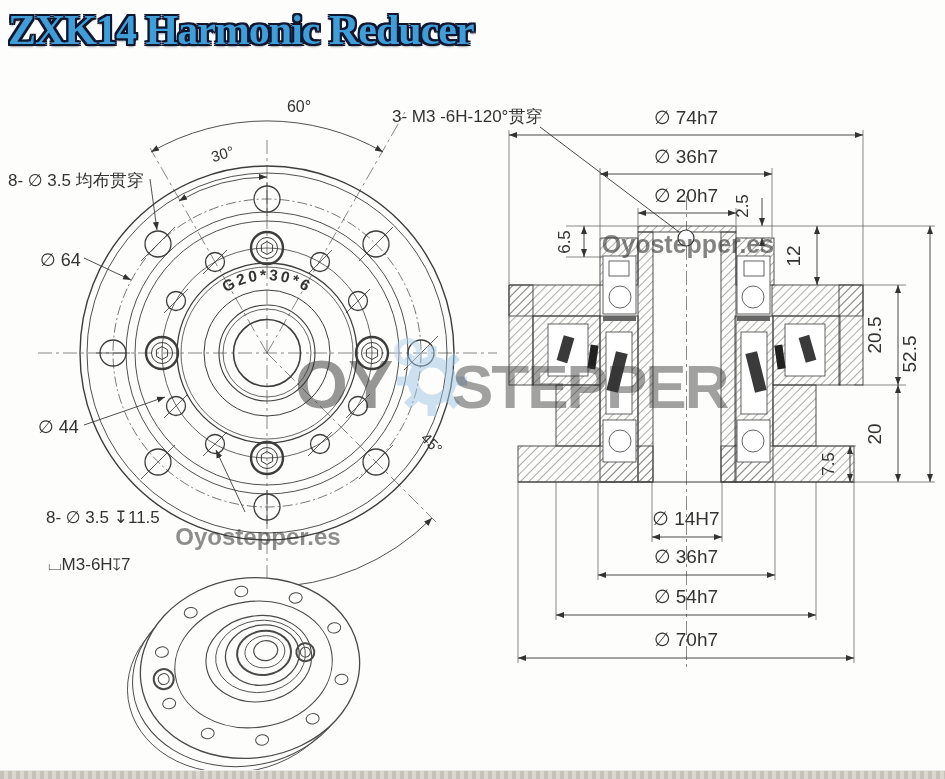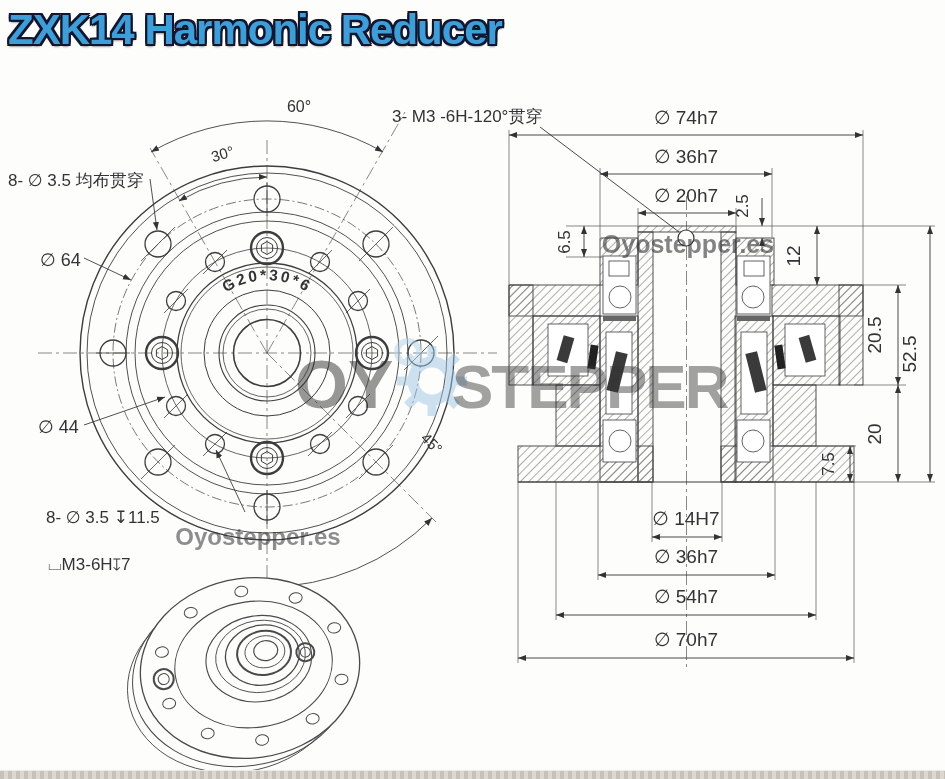--- a/index.html
+++ b/index.html
@@ -1,19 +1,19 @@
 <!DOCTYPE html>
 <html><head>
 <meta charset="utf-8">
 <style>
   html,body{margin:0;padding:0;background:#ffffff;}
   .page{position:relative;width:945px;height:779px;background:#fdfdfc;overflow:hidden;
         font-family:"Liberation Sans",sans-serif;}
   .title{position:absolute;left:8px;top:6px;
-         font-family:Liberation Sans, sans-serif;font-weight:bold;
+         font-family:Liberation Serif, serif;font-weight:bold;
          font-size:42px;letter-spacing:-1px;color:#3f9dd8;
          text-shadow:-2px -2px 0 #10162e, 2px -2px 0 #10162e, -2px 2px 0 #10162e,
                       2px 2px 0 #10162e, 0 -2px 0 #10162e, 0 2px 0 #10162e,
                      -2px 0 0 #10162e, 2px 0 0 #10162e, 0 3px 2px #9a9a9a;}
   svg{position:absolute;left:0;top:0;}
   .strip{position:absolute;left:0;top:770px;width:945px;height:9px;
          background:repeating-linear-gradient(90deg,#c6c2ba 0 4px,#dbd8d1 4px 8px);
          border-top:1px solid #eceae5;}
   text{font-family:"Liberation Sans",sans-serif;fill:#333;}
 </style>

